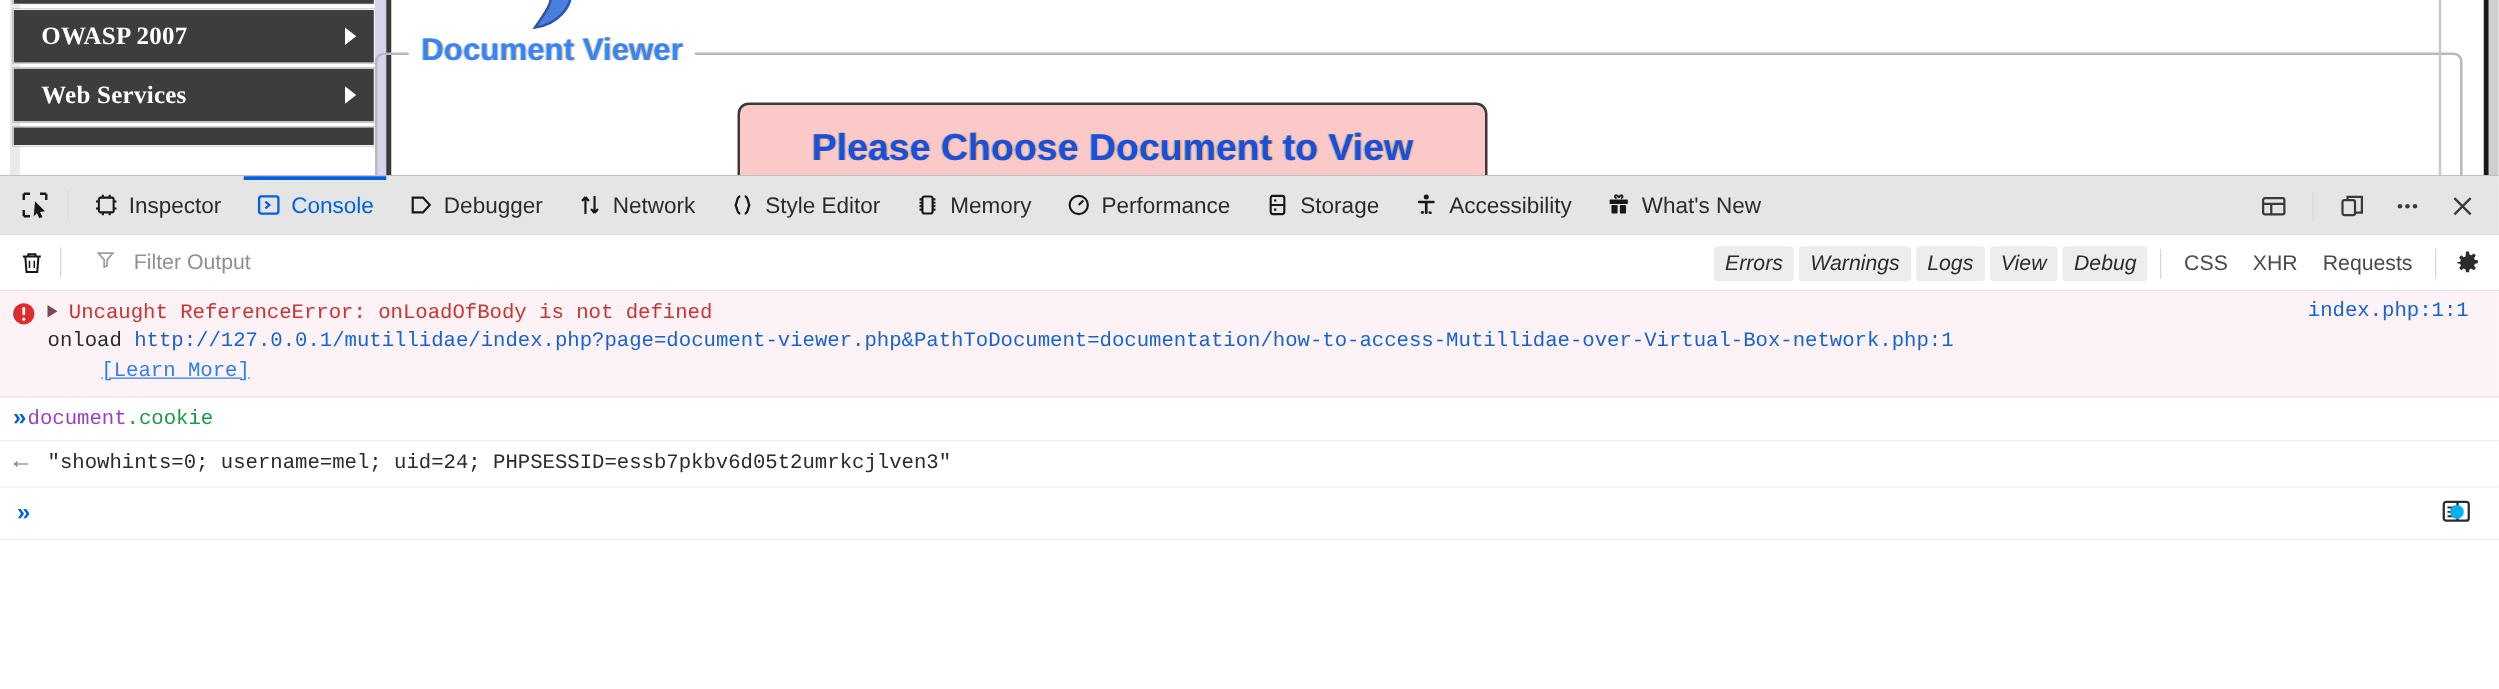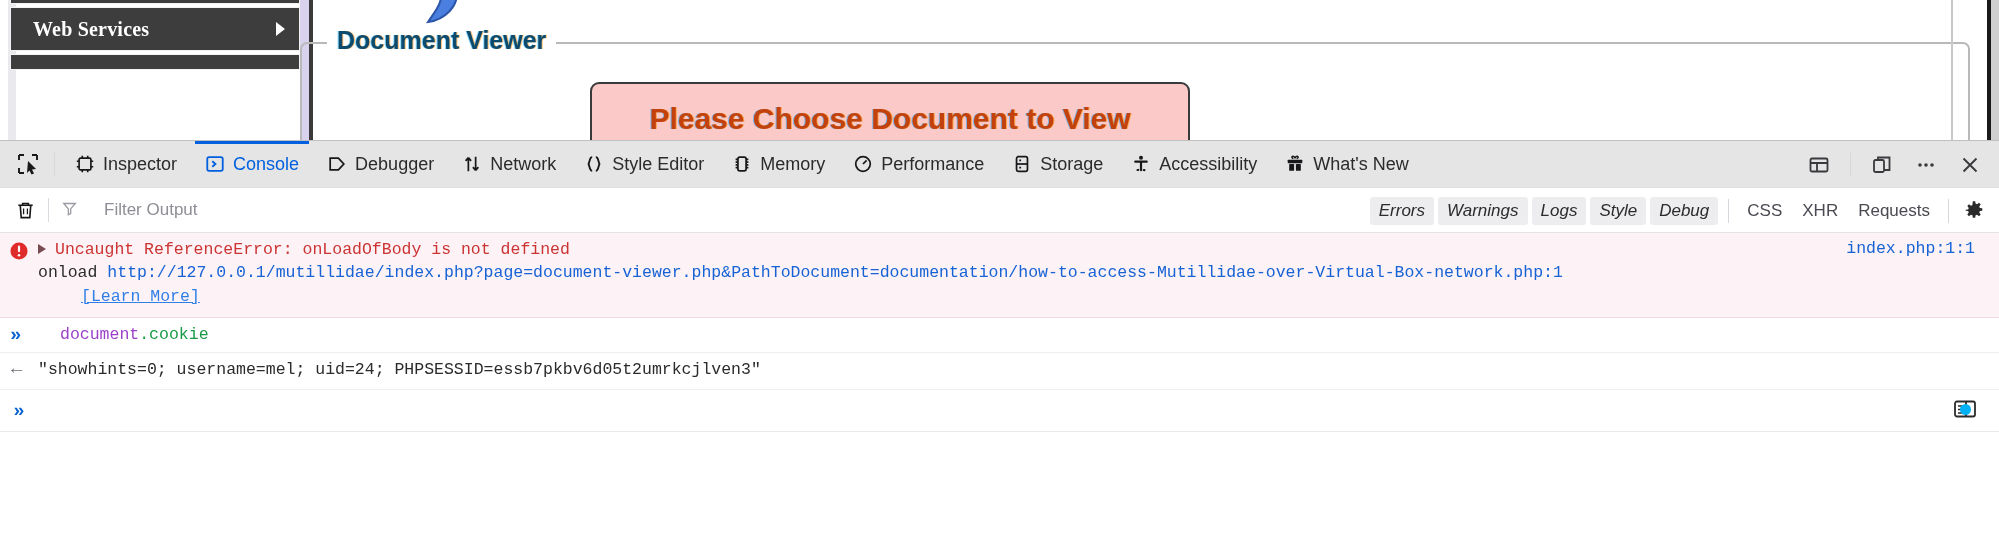--- a/index.html
+++ b/index.html
@@ -72,35 +72,35 @@
 
   .fieldset {
     position: absolute; left: -30px; top: 42px;
     width: 1670px; height: 120px;
     border: 2px solid #b9b9b9;
     border-radius: 7px;
   }
   .fieldset-legend {
     position: absolute; left: 25px; top: -18px;
     background: #ffffff; padding: 0 10px;
-    font-size: 25px; font-weight: bold; color: #0c4a6e;
+    font-size: 25px; font-weight: bold; color: #3b82f6;
     font-family: "Liberation Sans", sans-serif;
     text-shadow: 1px 0 0 rgba(255,140,0,.55), -1px 0 0 rgba(0,170,255,.45);
     white-space: nowrap;
   }
   .choose-banner {
     position: absolute; left: 288px; top: 38px;
     width: 600px; height: 74px;
     background: #fbc9c8;
     border: 2px solid #3a3a3a;
     border-radius: 9px;
     display: flex; align-items: center; justify-content: center;
   }
   .choose-banner span {
-    font-size: 30px; font-weight: bold; color: #c2410c;
+    font-size: 30px; font-weight: bold; color: #1d4ed8;
     text-shadow: 1px 0 0 rgba(255,140,0,.6), -1px 0 0 rgba(0,160,255,.5);
     white-space: nowrap;
   }
 
   .page-right-scroll {
     position: absolute; right: 8px; top: 0; width: 4px; height: 140px;
     background: #1a1a1a;
   }
   .page-right-gutter {
     position: absolute; right: 0; top: 0; width: 8px; height: 140px;
@@ -171,23 +171,24 @@
     display: flex; align-items: center;
     padding-left: 6px;
   }
   .fb-trash {
     width: 38px; height: 38px;
     display: flex; align-items: center; justify-content: center;
     cursor: pointer;
   }
   .fb-sep { width: 1px; height: 24px; background: #dadae0; margin: 0 6px 0 4px; }
   .fb-filter {
-    display: flex; align-items: center; gap: 24px;
+    display: flex; align-items: center; gap: 12px;
     height: 30px; flex: 0 0 auto; padding-left: 6px;
     min-width: 330px;
+    justify-content: flex-end;
   }
   .fb-filter input {
     border: none; outline: none; background: transparent;
     font-size: 17px; color: #5b5b66;
     font-family: "Liberation Sans", sans-serif;
     width: 280px;
   }
   .fb-filter input::placeholder { color: #8e8e96; }
   .fb-right {
     position: absolute; right: 8px; top: 0; height: 45px;
@@ -252,21 +253,21 @@
     position: relative;
     padding: 6px 0 6px 0;
     border-bottom: 1px solid #eeeef1;
     font-family: "Liberation Mono", monospace;
     font-size: 16.5px;
   }
   .msg-input .chev {
     position: absolute; left: 10px; top: 6px;
     color: #0a62d0; font-size: 19px; font-weight: bold;
   }
-  .msg-input .code { margin-left: 60px; line-height: 22px; }
+  .msg-input .code { margin-left: 22px; line-height: 22px; }
   .tok-obj { color: #9b3fc9; }
   .tok-prop { color: #1a9a46; }
 
   .msg-result {
     position: relative;
     padding: 6px 0 8px 0;
     border-bottom: 1px solid #eeeef1;
     font-family: "Liberation Mono", monospace;
     font-size: 16.5px;
   }
@@ -306,20 +307,24 @@
 </style>
 </head>
 <body>
 
 <div id="page-area">
   <div class="page-left-rail"></div>
   <div class="page-scroll-col"></div>
 
   <div class="menu-wrap">
     <div class="menu-item stub"></div>
+    <div class="menu-item">
+      <span>OWASP 2007</span>
+      <span class="arrow"></span>
+    </div>
     <div class="menu-item">
       <span>Web Services</span>
       <span class="arrow"></span>
     </div>
     <div class="menu-item stub"></div>
   </div>
   <div class="menu-edge"></div>
   <div class="menu-edge2"></div>
 
   <div class="content-col">
@@ -510,21 +515,21 @@
           <path d="M3.5 4.5h15l-6 7v6l-3 1.5v-7.5z"></path>
         </svg>
       </span>
       <input type="text" placeholder="Filter Output" style="">
     </div>
 
     <div class="fb-right">
       <div class="fb-toggle">Errors</div>
       <div class="fb-toggle">Warnings</div>
       <div class="fb-toggle">Logs</div>
-      <div class="fb-toggle">Style</div>
+      <div class="fb-toggle">View</div>
       <div class="fb-toggle">Debug</div>
       <div class="fb-divider"></div>
       <div class="fb-plain">CSS</div>
       <div class="fb-plain">XHR</div>
       <div class="fb-plain">Requests</div>
       <div class="fb-divider"></div>
       <div class="fb-gear">
         <svg viewBox="0 0 22 22" width="22" height="22" fill="#2b2b2b">
           <path d="M11 7.3a3.7 3.7 0 100 7.4 3.7 3.7 0 000-7.4zm0 2.2a1.5 1.5 0 110 3 1.5 1.5 0 010-3z"></path>
           <path d="M9.8 1.2h2.4l.35 2.4 1.5.62 1.95-1.45 1.7 1.7-1.45 1.95.62 1.5 2.4.35v2.4l-2.4.35-.62 1.5 1.45 1.95-1.7 1.7-1.95-1.45-1.5.62-.35 2.4H9.8l-.35-2.4-1.5-.62-1.95 1.45-1.7-1.7 1.45-1.95-.62-1.5-2.4-.35V9.8l2.4-.35.62-1.5L4.3 5.99l1.7-1.7 1.95 1.45 1.5-.62z"></path>

